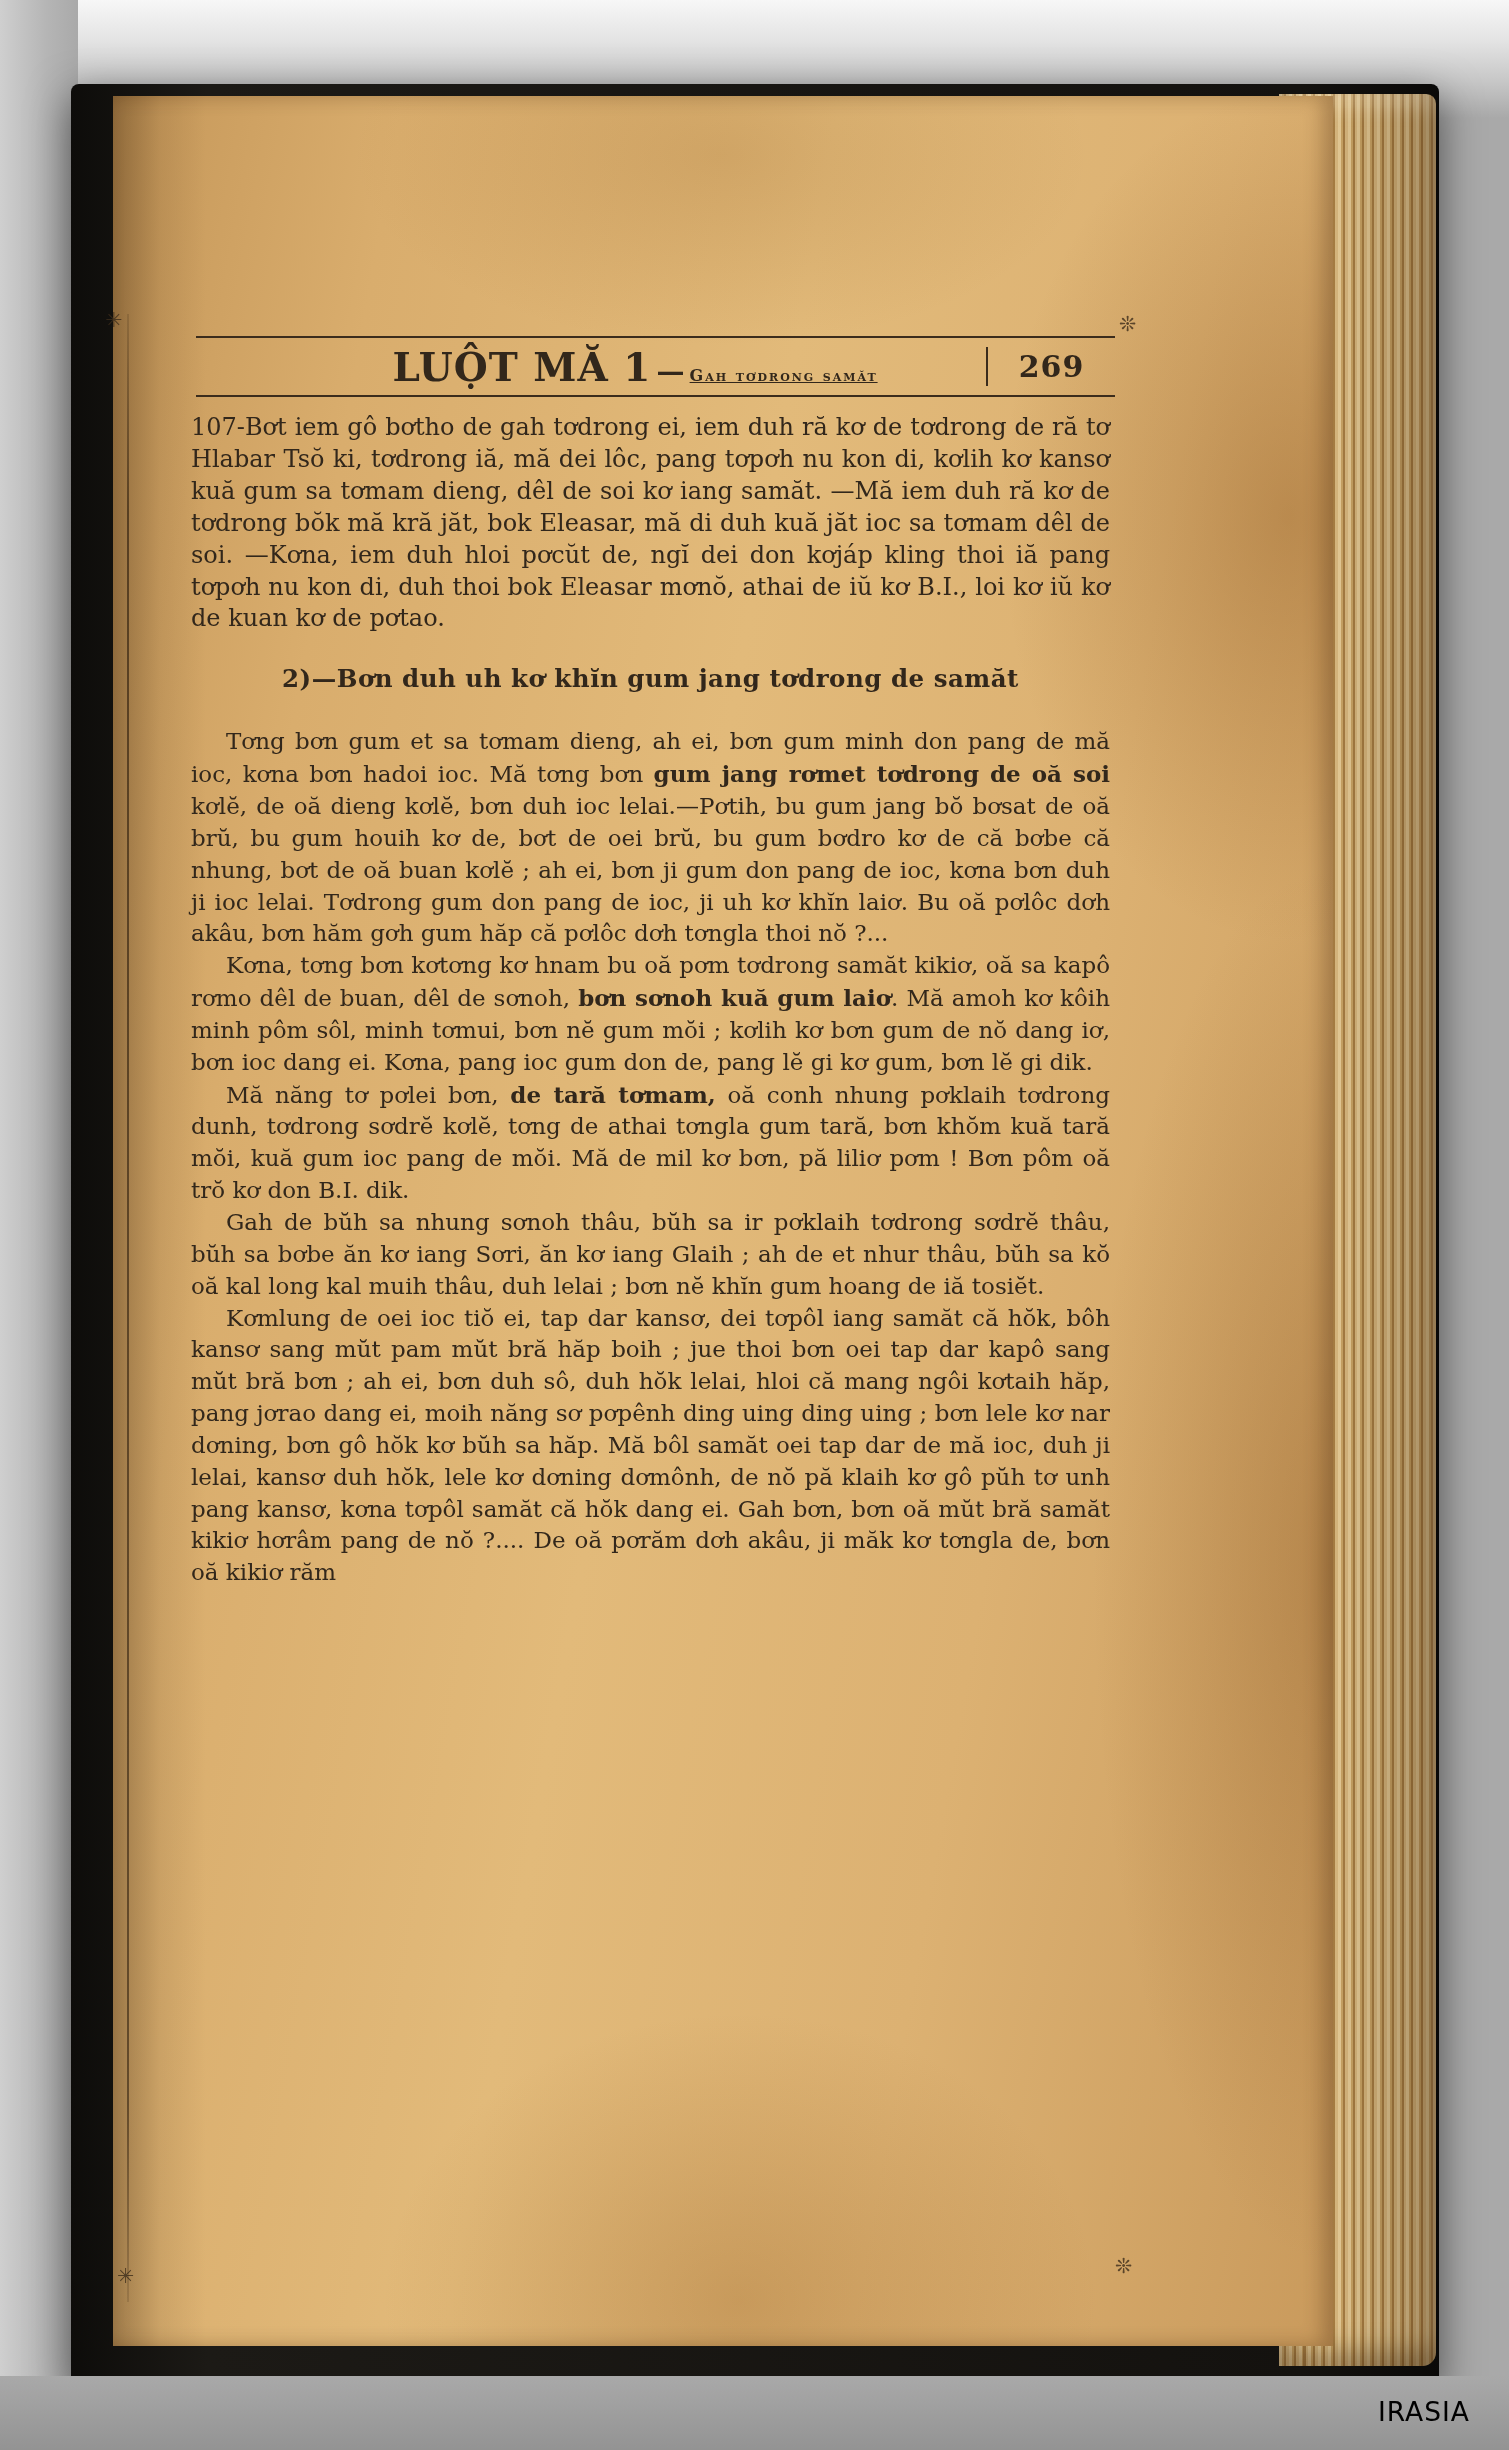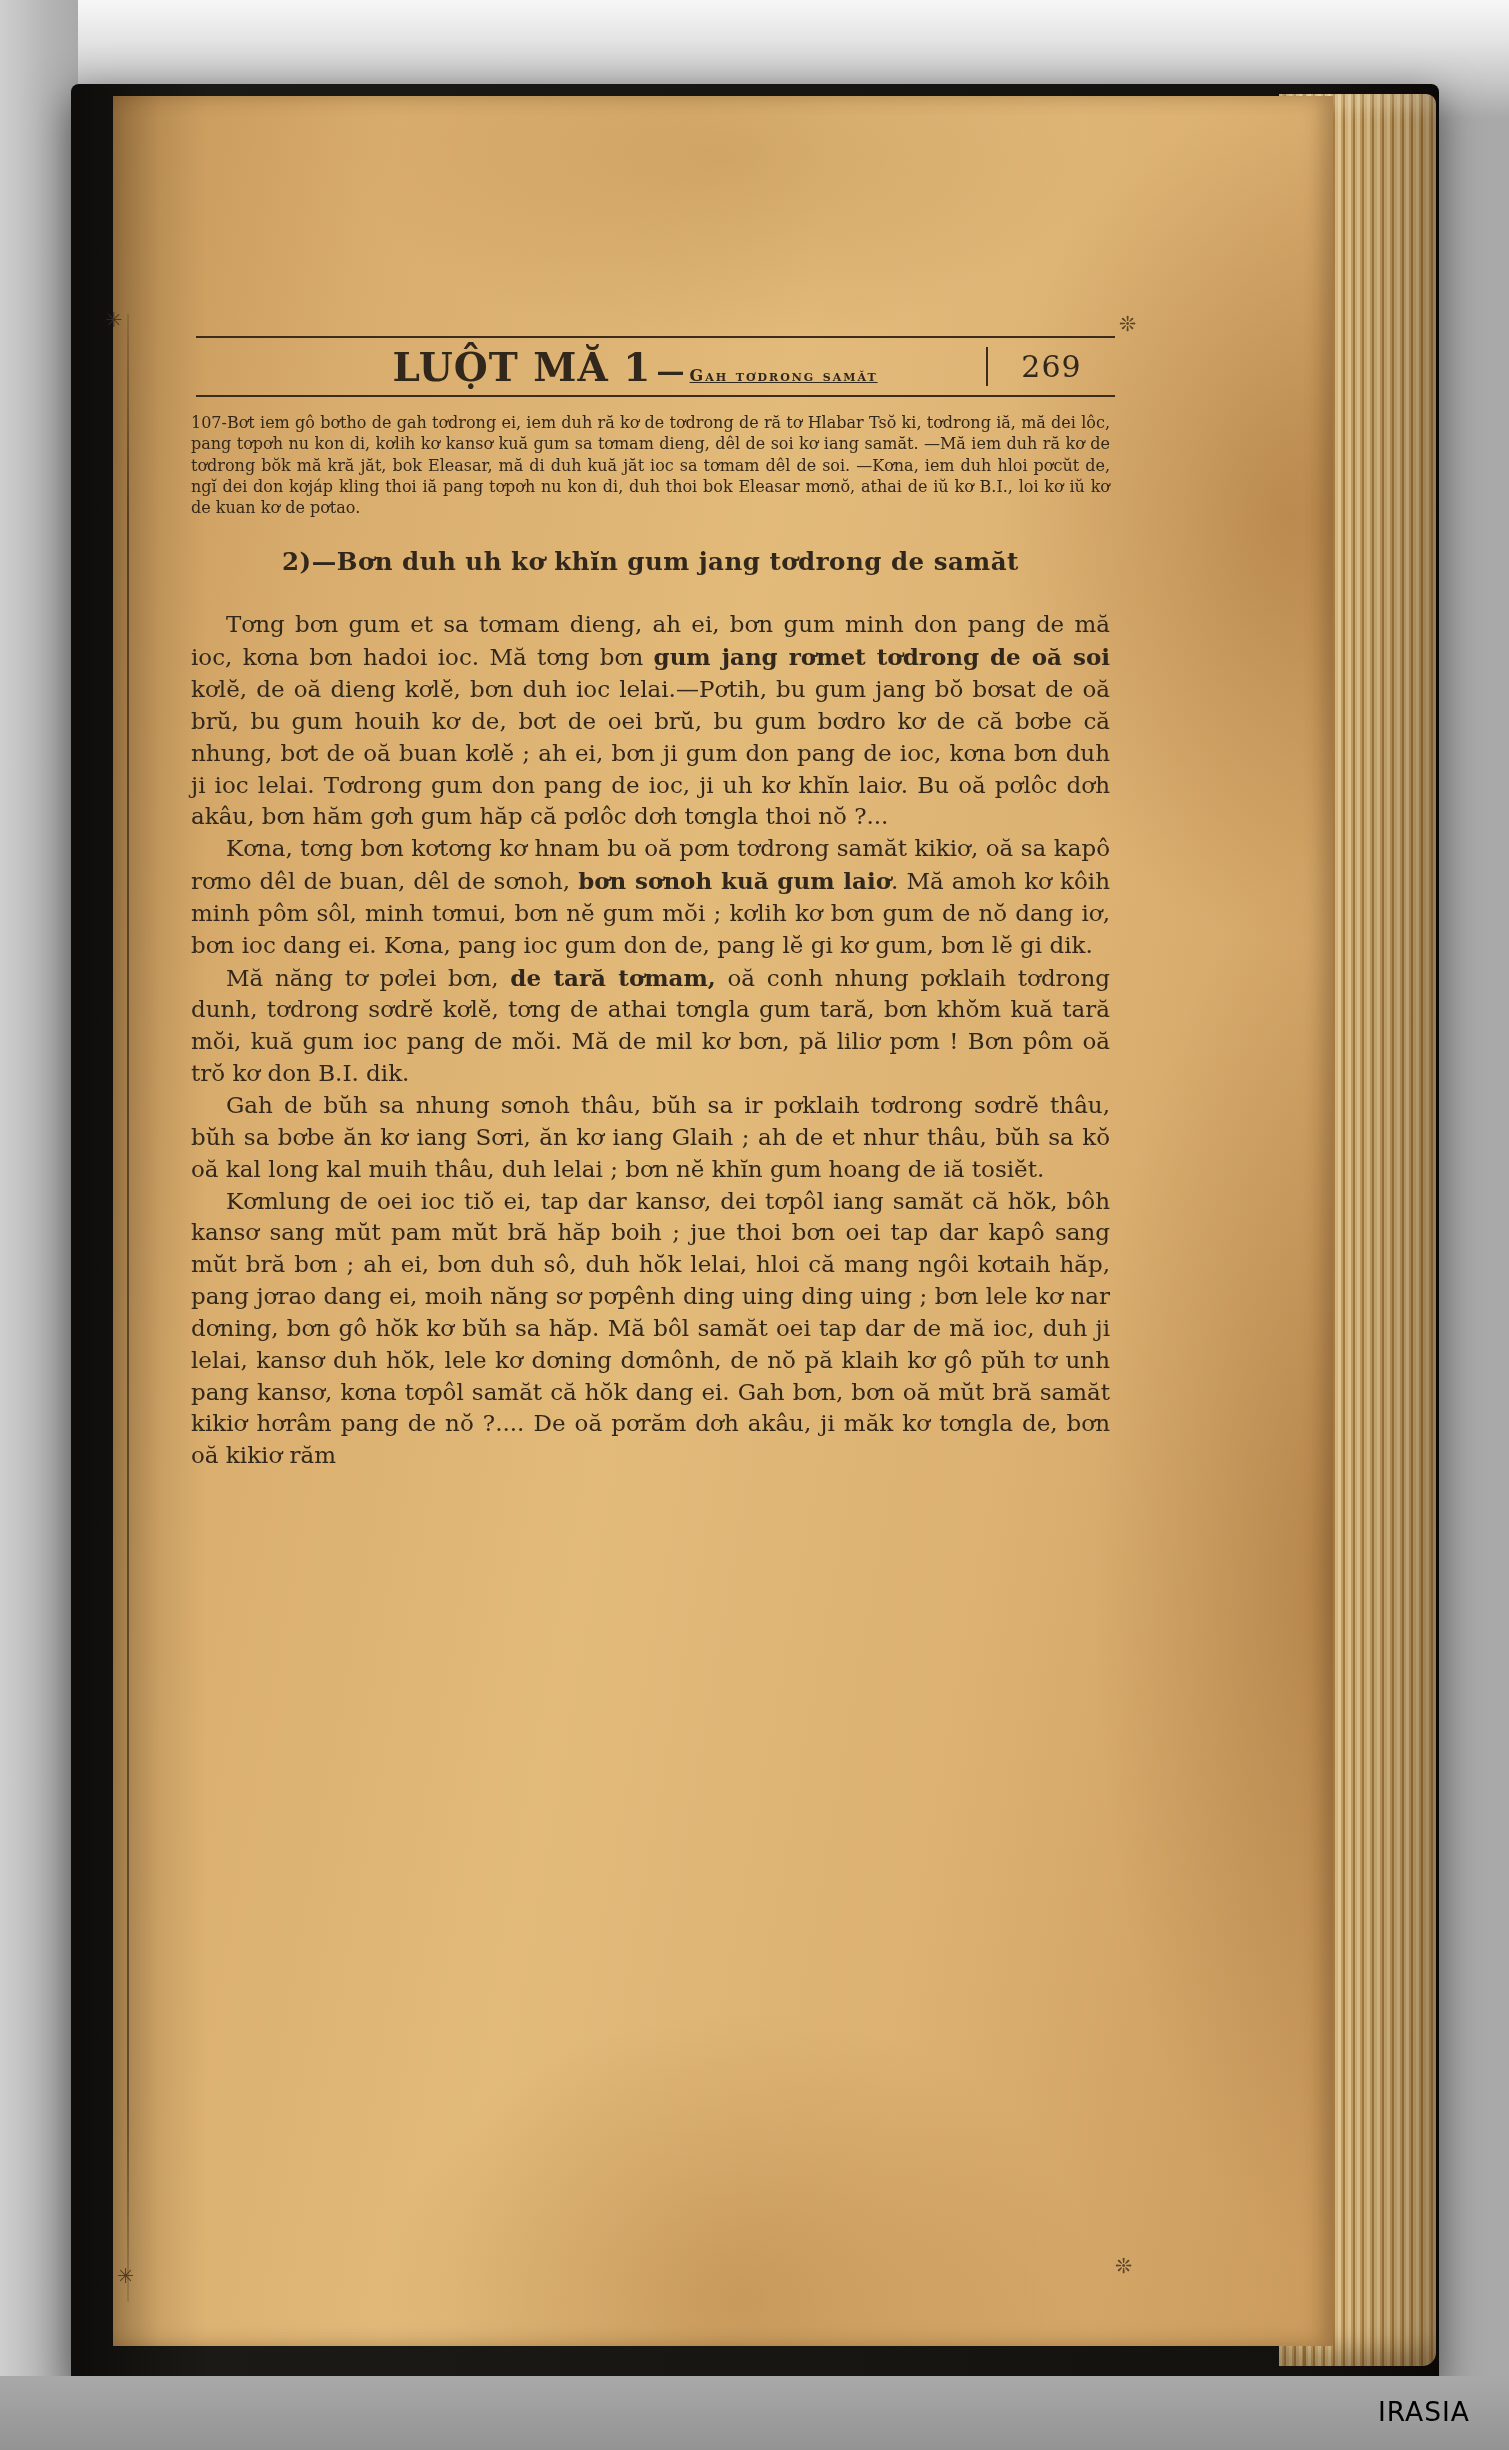--- a/index.html
+++ b/index.html
@@ -80,30 +80,30 @@
     flex:1 1 auto; text-align:center; white-space:nowrap;
     padding-left:88px;
   }
   .header-main { font-weight:bold; font-size:39px; letter-spacing:1px; }
   .header-sep  { font-weight:bold; font-size:28px; }
   .header-sub  { font-variant:small-caps; font-size:16px; font-weight:600; letter-spacing:2px;text-decoration:underline; }
   .header-num-box {
     flex:0 0 127px; height:70%; display:flex; align-items:center; justify-content:center;
     border-left:2px solid #3b2c1c;
   }
-  .header-num { font-weight:normal; font-size:30px; letter-spacing:1px; }
+  .header-num { font-weight:bold; font-size:30px; letter-spacing:1px; }
 
   .text-body {
     position:absolute; left:78px; top:316px; width:919px;
   }
   .para { margin:0; }
   .para span { }
   .para .b { font-weight:bold; }
   .para.small {
-    font-size:16px; line-height:1.33; text-align:justify;
+    font-size:24px; line-height:1.33; text-align:justify;
     margin-bottom:29px;
   }
   .para.heading {
     font-size:24.5px; font-weight:bold; text-align:center;
     margin:0 0 33px 0; letter-spacing:0.5px;
   }
   .para.body {
     font-size:23px; line-height:1.385; text-align:justify; text-indent:35px;
     margin:0;
   }

